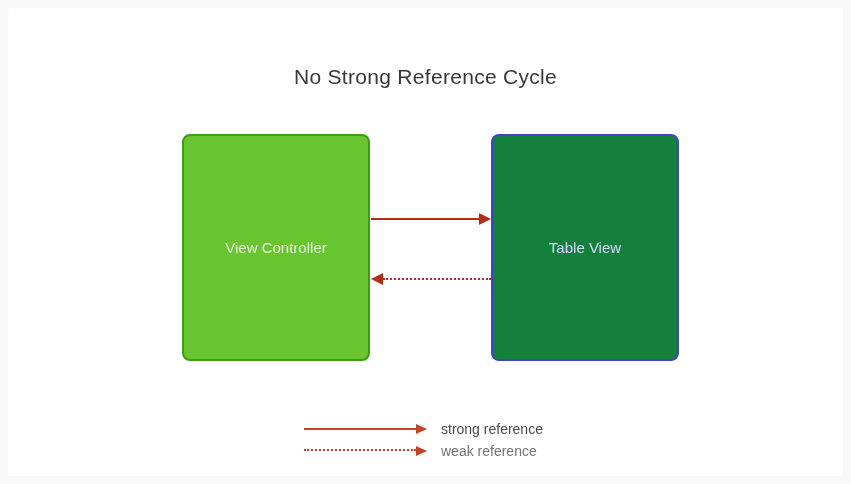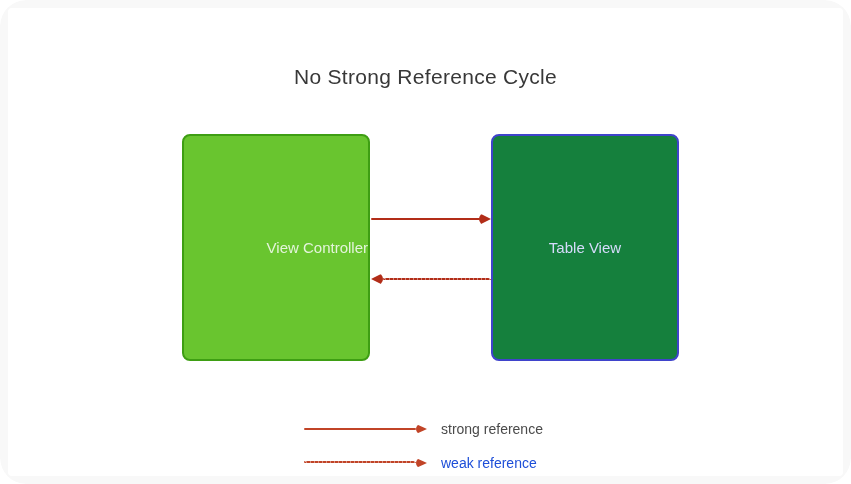--- a/index.html
+++ b/index.html
@@ -1,15 +1,15 @@
 <!DOCTYPE html>
 <html><head>
 <meta charset="utf-8">
 <style>
-  * { margin: 0; padding: 0; box-sizing: border-box; border-radius: 26px; }
+  * { margin: 0; padding: 0; box-sizing: border-box; }
   html, body { width: 851px; height: 484px; }
   body { font-family: "Liberation Sans", "DejaVu Sans", sans-serif; }
 
   .page {
     position: relative;
     width: 851px;
     height: 484px;
     background: #f8f8f8;
     overflow: hidden;
   }
@@ -76,21 +76,21 @@
     border-bottom: 6px solid transparent;
     border-right: 12px solid;
   }
 
   
   .legend {
     position: absolute;
     left: 296px; top: 412px;
     display: flex;
     flex-direction: column;
-    gap: 16px;
+    gap: 4px;
   }
   .legend-row {
     display: flex;
     align-items: center;
     height: 18px;
   }
   .legend-arrow {
     position: relative;
     width: 124px;
     height: 18px;
@@ -122,21 +122,21 @@
   }
 </style>
 </head>
 <body>
 
 <div class="page" style="background-color: rgb(248, 248, 248);">
   <div class="card" style="background-color: rgb(255, 255, 255);">
 
     <div class="title" style="color: rgb(56, 56, 56);">No Strong Reference Cycle</div>
 
-    <div class="node node-left" style="background-color: rgb(105, 197, 47); border-color: rgb(62, 158, 19); color: rgb(228, 244, 219); justify-content: flex-end;">
+    <div class="node node-left" style="background-color: rgb(105, 197, 47); border-color: rgb(62, 158, 19); color: rgb(228, 244, 219);">
       <span class="node-label">View Controller</span>
     </div>
 
     <div class="node node-right" style="background-color: #15803d; border-color: rgb(63, 67, 203); color: rgb(214, 219, 252);">
       <span class="node-label">Table View</span>
     </div>
 
     <div class="edge-strong-line" style="background-color: rgb(178, 45, 24);"></div>
     <div class="edge-strong-head" style="border-left-color: rgb(178, 45, 24);"></div>
 
@@ -151,18 +151,18 @@
           <span class="legend-head" style="border-left-color: rgb(193, 68, 39);"></span>
         </span>
         <span class="legend-label" style="color: rgb(74, 74, 74);">strong reference</span>
       </div>
 
       <div class="legend-row">
         <span class="legend-arrow">
           <span class="legend-line-dotted" style="border-top-color: rgb(193, 68, 39);"></span>
           <span class="legend-head" style="border-left-color: rgb(193, 68, 39);"></span>
         </span>
-        <span class="legend-label" style="color: #1d4ed8;">weak reference</span>
+        <span class="legend-label" style="color: #737373;">weak reference</span>
       </div>
 
     </div>
   </div>
 </div>
 
 </body></html>

